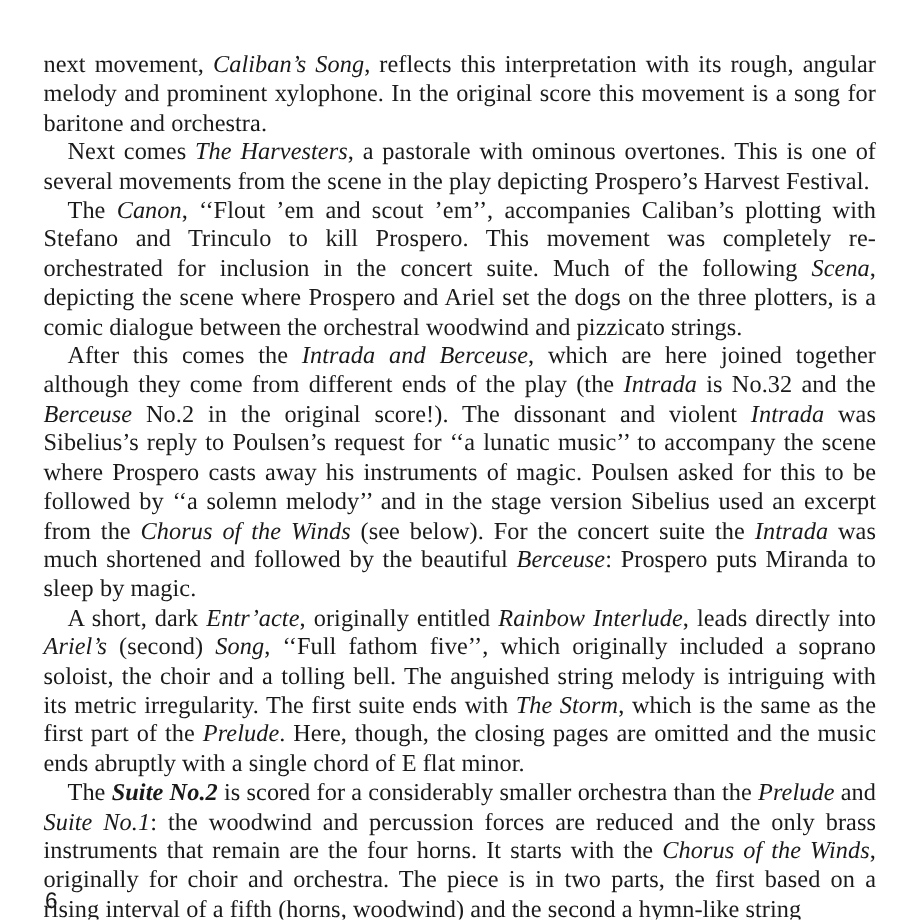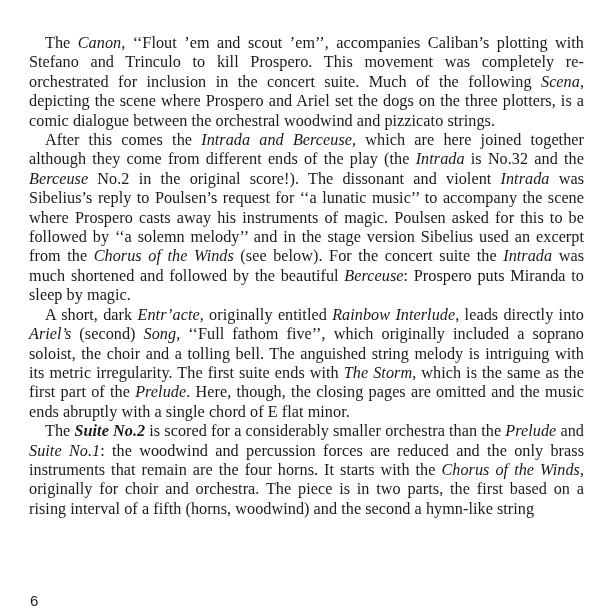--- a/index.html
+++ b/index.html
@@ -40,19 +40,21 @@
       top: 592px;
       font-family: "Liberation Sans", "DejaVu Sans", sans-serif;
       font-size: 15px;
       color: #1a1a1a;
     }
   </style>
 </head>
 <body>
 
 <div class="page">
+  <p class="first"><span>next movement, </span><em>Caliban’s Song</em><span>, reflects this interpretation with its rough, angular melody and prominent xylophone. In the original score this movement is a song for baritone and orchestra.</span></p>
+  <p><span>Next comes </span><em>The Harvesters</em><span>, a pastorale with ominous overtones. This is one of several movements from the scene in the play depicting Prospero’s Harvest Festival.</span></p>
   <p><span>The </span><em>Canon</em><span>, ‘‘Flout ’em and scout ’em’’, accompanies Caliban’s plotting with Stefano and Trinculo to kill Prospero. This movement was completely re-orchestrated for inclusion in the concert suite. Much of the following </span><em>Scena</em><span>, depicting the scene where Prospero and Ariel set the dogs on the three plotters, is a comic dialogue between the orchestral woodwind and pizzicato strings.</span></p>
   <p><span>After this comes the </span><em>Intrada and Berceuse</em><span>, which are here joined together although they come from different ends of the play (the </span><em>Intrada</em><span> is No.32 and the </span><em>Berceuse</em><span> No.2 in the original score!). The dissonant and violent </span><em>Intrada</em><span> was Sibelius’s reply to Poulsen’s request for ‘‘a lunatic music’’ to accompany the scene where Prospero casts away his instruments of magic. Poulsen asked for this to be followed by ‘‘a solemn melody’’ and in the stage version Sibelius used an excerpt from the </span><em>Chorus of the Winds</em><span> (see below). For the concert suite the </span><em>Intrada</em><span> was much shortened and followed by the beautiful </span><em>Berceuse</em><span>: Prospero puts Miranda to sleep by magic.</span></p>
   <p><span>A short, dark </span><em>Entr’acte</em><span>, originally entitled </span><em>Rainbow Interlude</em><span>, leads directly into </span><em>Ariel’s</em><span> (second) </span><em>Song</em><span>, ‘‘Full fathom five’’, which originally included a soprano soloist, the choir and a tolling bell. The anguished string melody is intriguing with its metric irregularity. The first suite ends with </span><em>The Storm</em><span>, which is the same as the first part of the </span><em>Prelude</em><span>. Here, though, the closing pages are omitted and the music ends abruptly with a single chord of E flat minor.</span></p>
   <p><span>The </span><strong><em>Suite No.2</em></strong><span> is scored for a considerably smaller orchestra than the </span><em>Prelude</em><span> and </span><em>Suite No.1</em><span>: the woodwind and percussion forces are reduced and the only brass instruments that remain are the four horns. It starts with the </span><em>Chorus of the Winds</em><span>, originally for choir and orchestra. The piece is in two parts, the first based on a rising interval of a fifth (horns, woodwind) and the second a hymn-like string</span></p>
 </div>
 
 <div class="page-number">6</div>
 
 </body></html>

